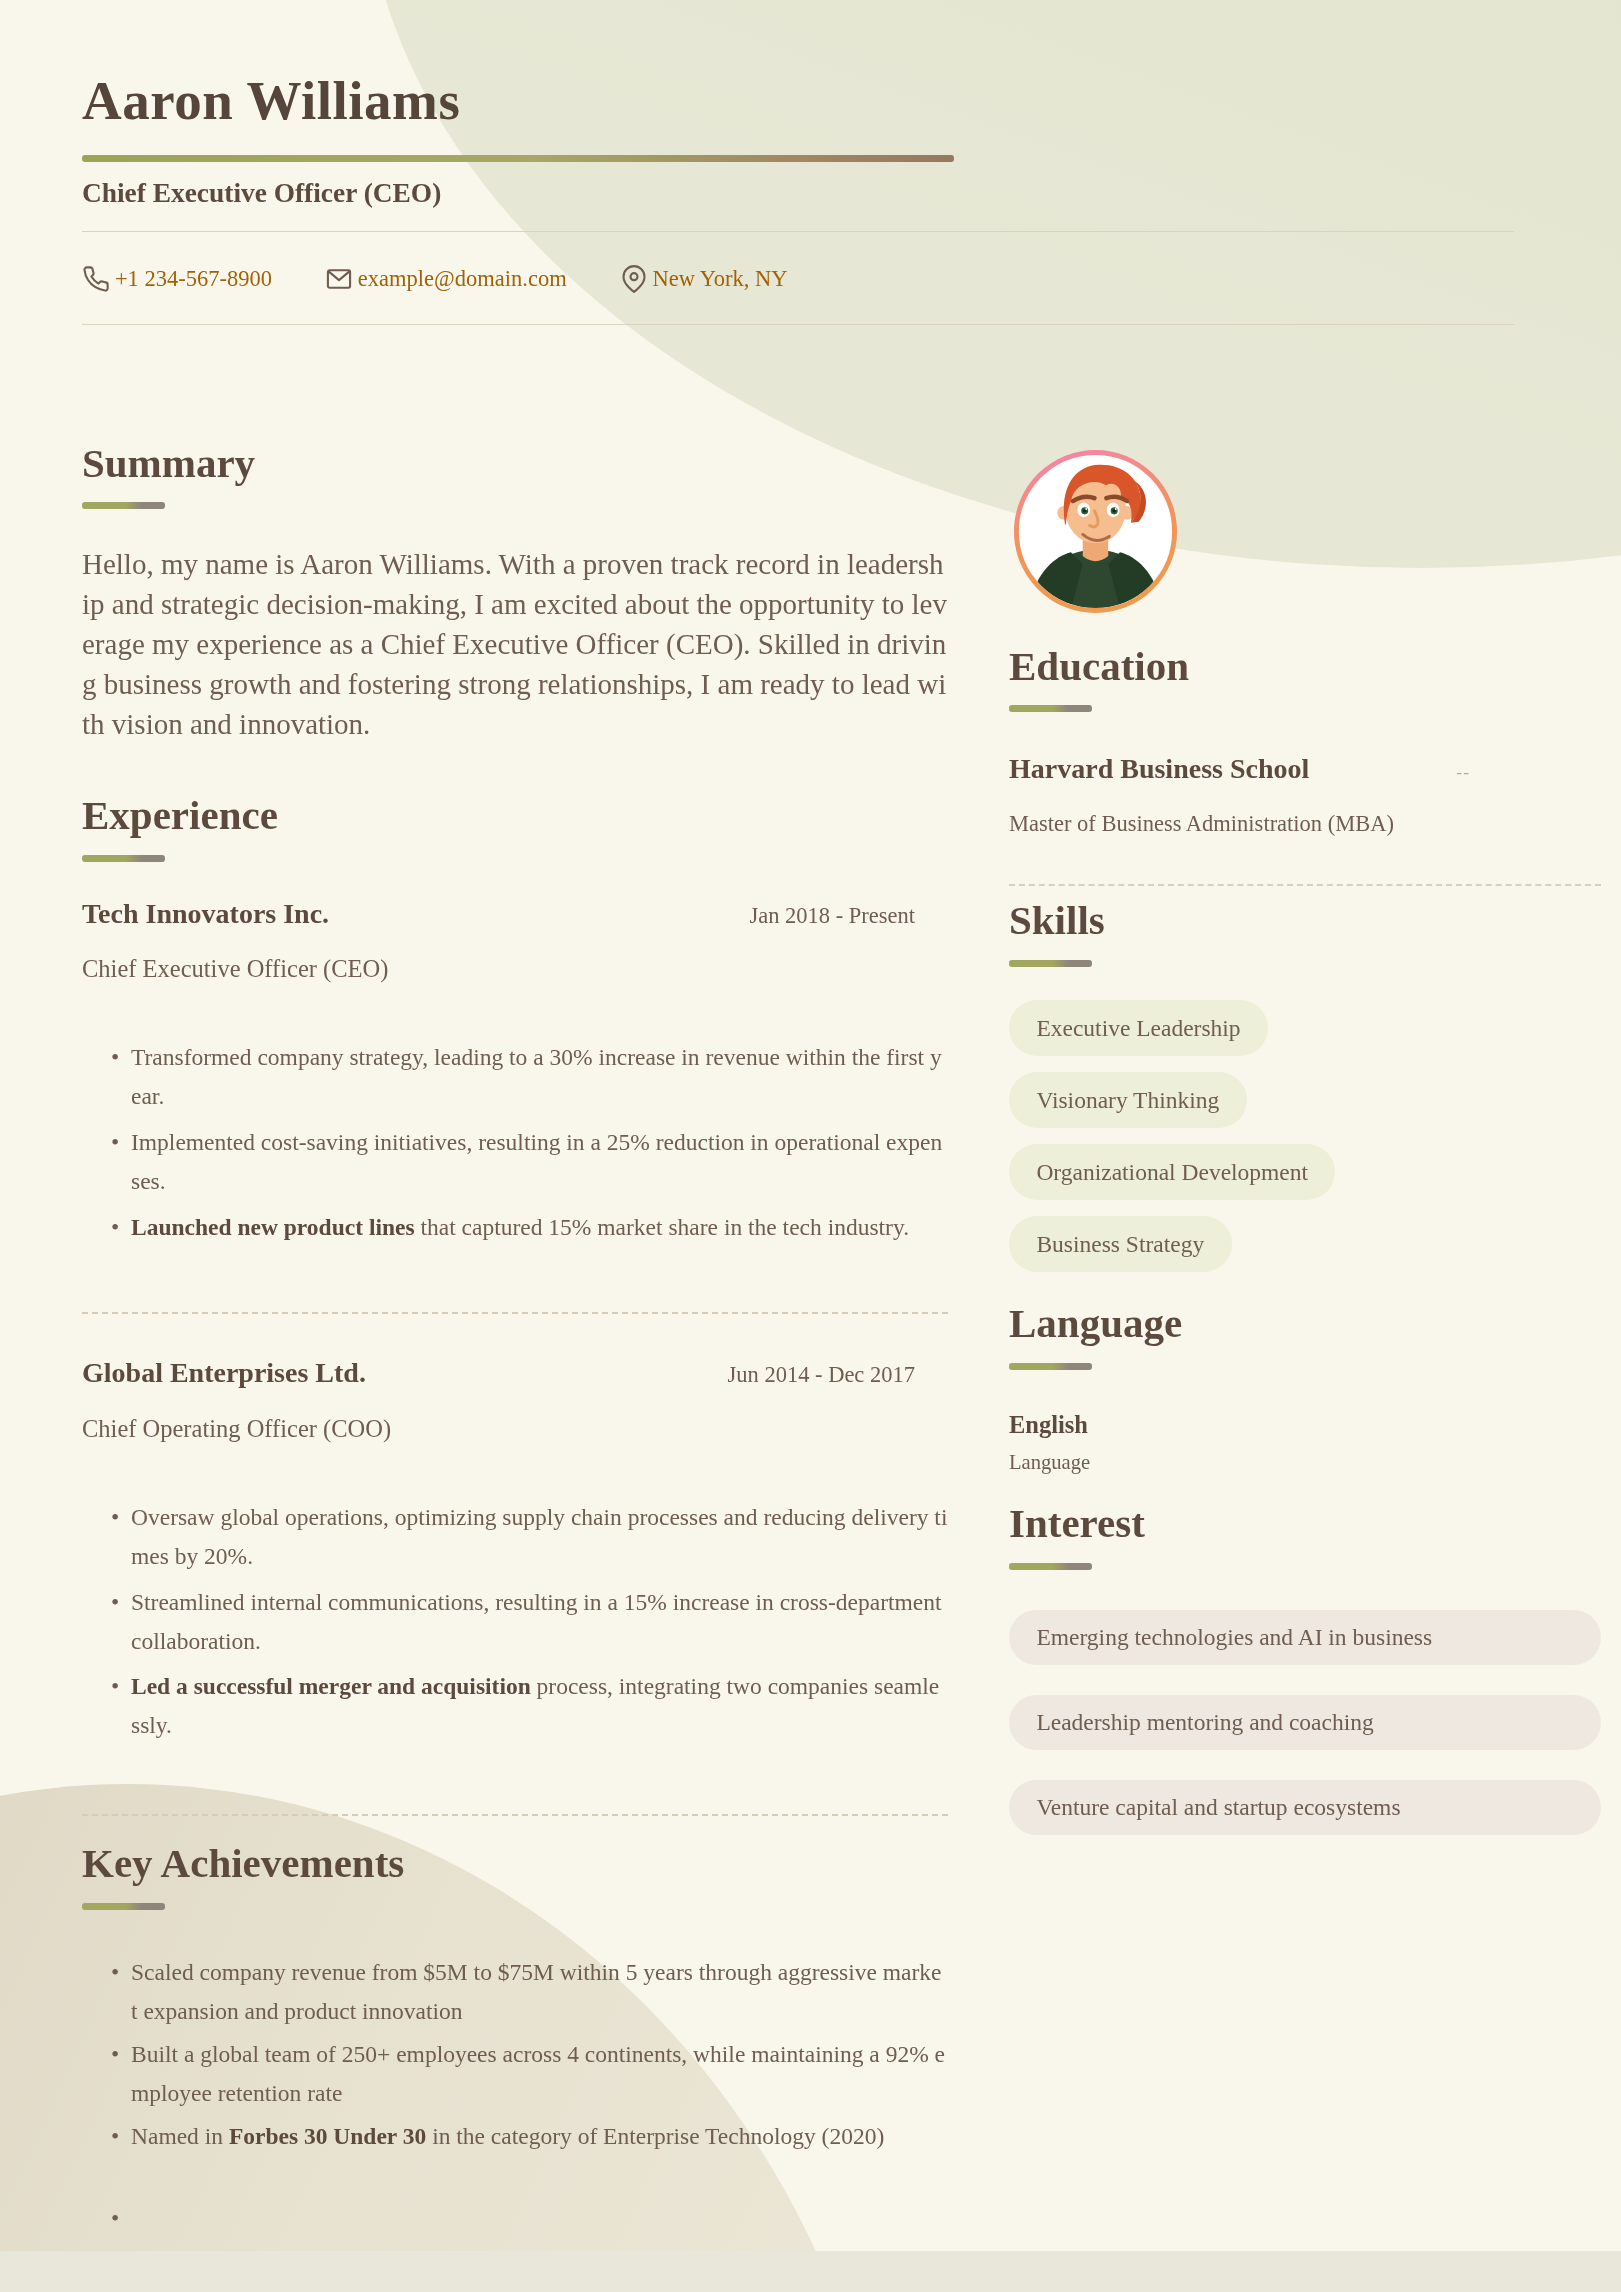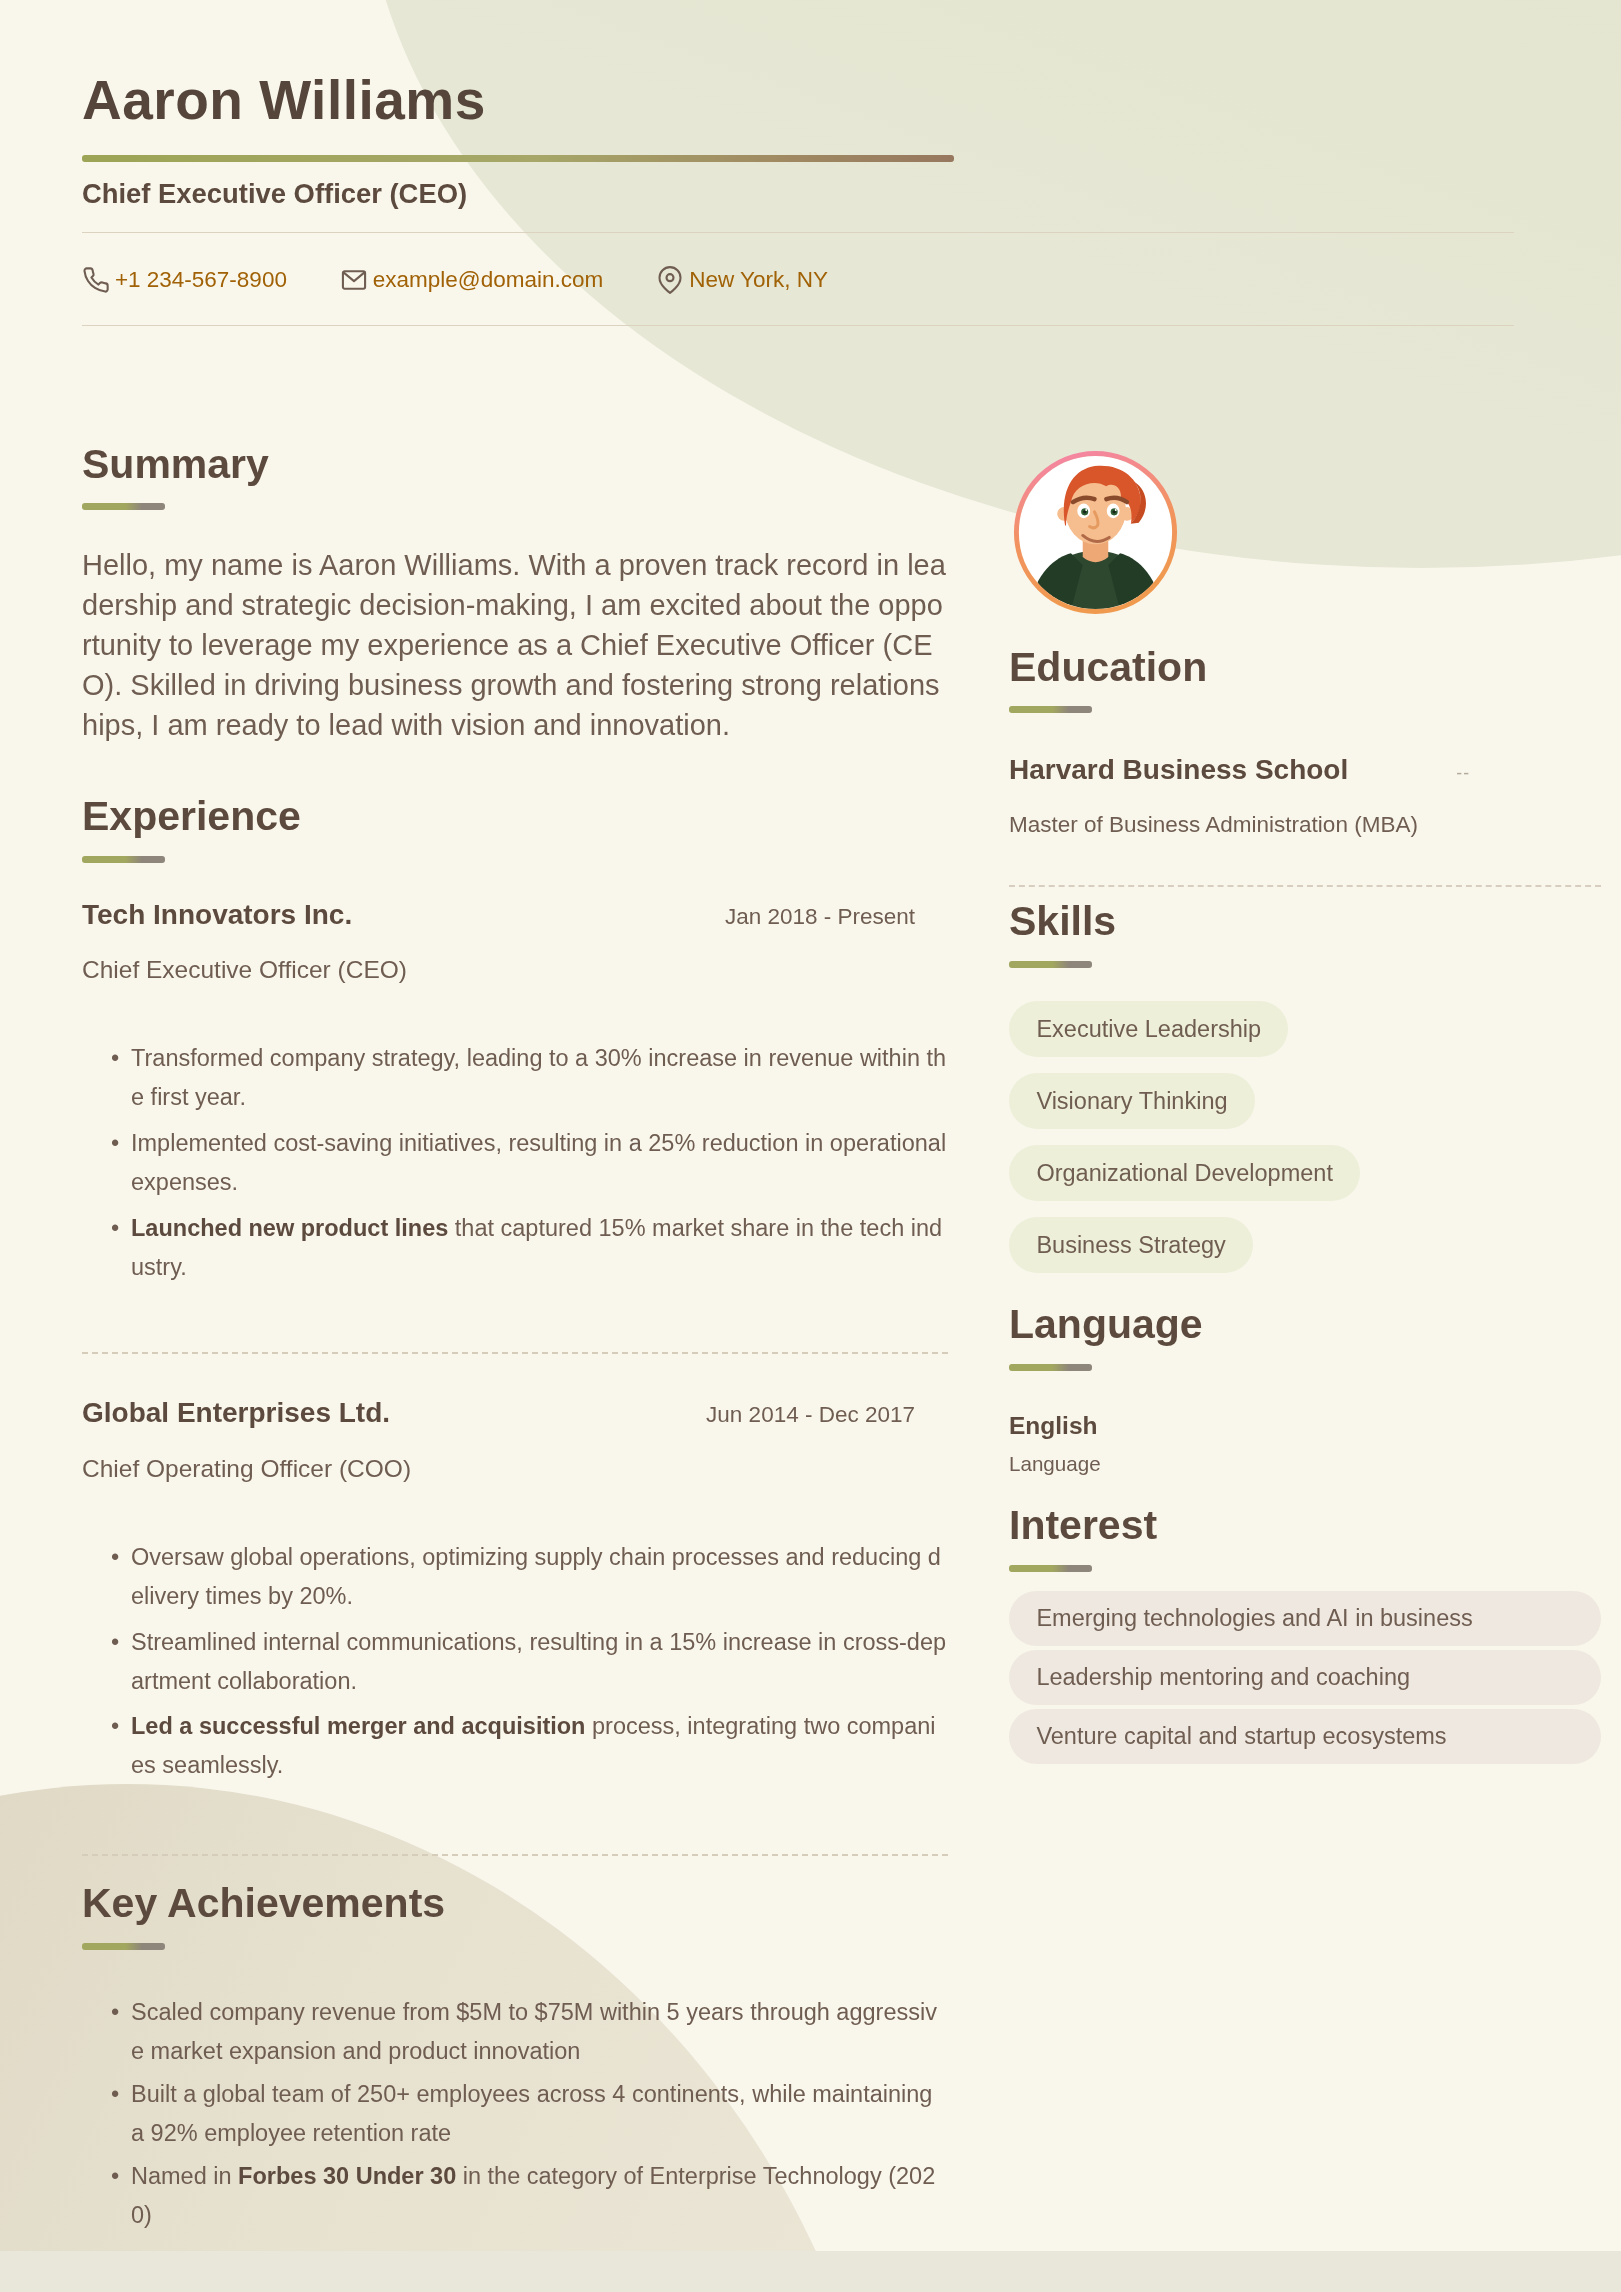--- a/index.html
+++ b/index.html
@@ -1,17 +1,17 @@
 <!DOCTYPE html>
 <html><head>
 <meta charset="utf-8">
 <style>
   html,body{margin:0;padding:0;background:#e9e6da;}
   .page{position:relative;width:1621px;height:2251px;background:#f9f7ec;overflow:hidden;
-        font-family:Liberation Sans, sans-serif;color:#6f5d51;}
+        font-family:Liberation Serif, serif;color:#6f5d51;}
   .blob{position:absolute;border-radius:50%;}
   .blob-top{left:363px;top:-863px;width:2117px;height:1431px;
             background:linear-gradient(200deg,#e0e3ca 15%,#e6e7d4 75%);}
   .blob-bottom{left:-647px;top:1784px;width:1549px;height:1725px;
             background:linear-gradient(115deg,#d7d1bb 5%,#e7e1d0 48%,#ece6d6 80%);}
   .content{position:relative;z-index:1;padding:73px 0 0 82px;}
 
   
   h1{margin:0;font-size:55px;line-height:1;color:#55453a;font-weight:bold;letter-spacing:0.5px;}
   .name-bar{width:872px;height:6.9px;margin-top:27.4px;border-radius:2.9px;
@@ -65,21 +65,21 @@
   .degree{margin-top:25.5px;font-size:22.5px;}
   .rdashed{border-top:2px dashed #d8cec0;margin-top:47px;width:592px;}
   .sec-skills h2{margin-top:12.7px;}
   .chips{margin-top:33px;display:flex;flex-direction:column;align-items:flex-start;gap:16px;}
   .chip{background:#edefd9;border-radius:29px;height:56px;line-height:56px;
         padding:0 27.4px;font-size:23.5px;color:#6f5d51;white-space:nowrap;}
   .sec-language h2{margin-top:29px;}
   .lang-name{margin-top:41px;font-size:24.5px;font-weight:bold;color:#5d4a3e;}
   .lang-level{margin-top:11.8px;font-size:20.6px;}
   .sec-interest h2{margin-top:27.4px;}
-  .wide-chips{margin-top:19px;display:flex;flex-direction:column;gap:4px;}
+  .wide-chips{margin-top:40px;display:flex;flex-direction:column;gap:30px;}
   .wide-chip{background:#efe8e0;border-radius:28px;height:55px;line-height:55px;
              padding:0 27.4px;font-size:23.5px;color:#6f5d51;box-sizing:border-box;width:592px;
              overflow:hidden;}
 </style>
 </head>
 <body>
 
 <div class="page">
   <div class="blob blob-top"></div>
   <div class="blob blob-bottom"></div>

